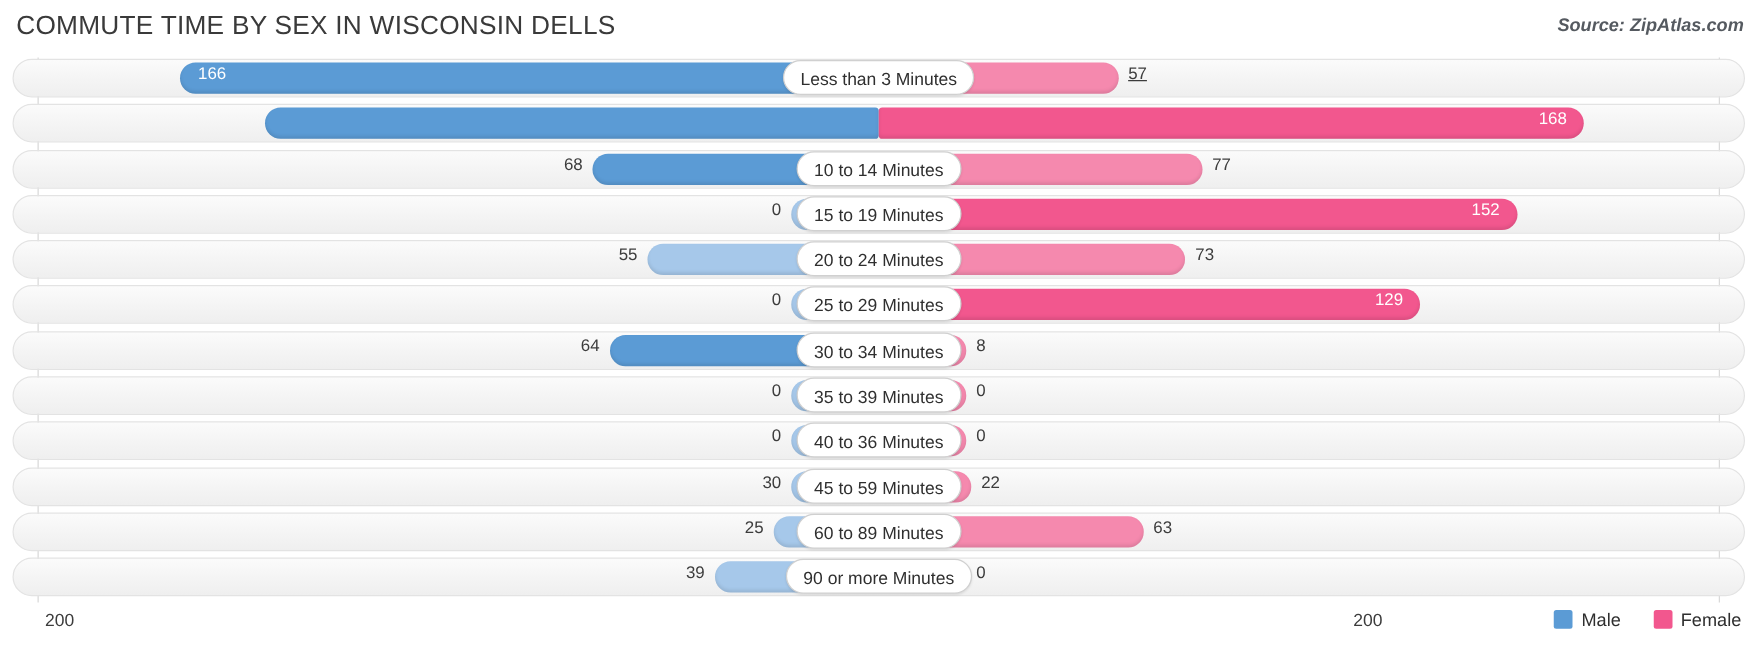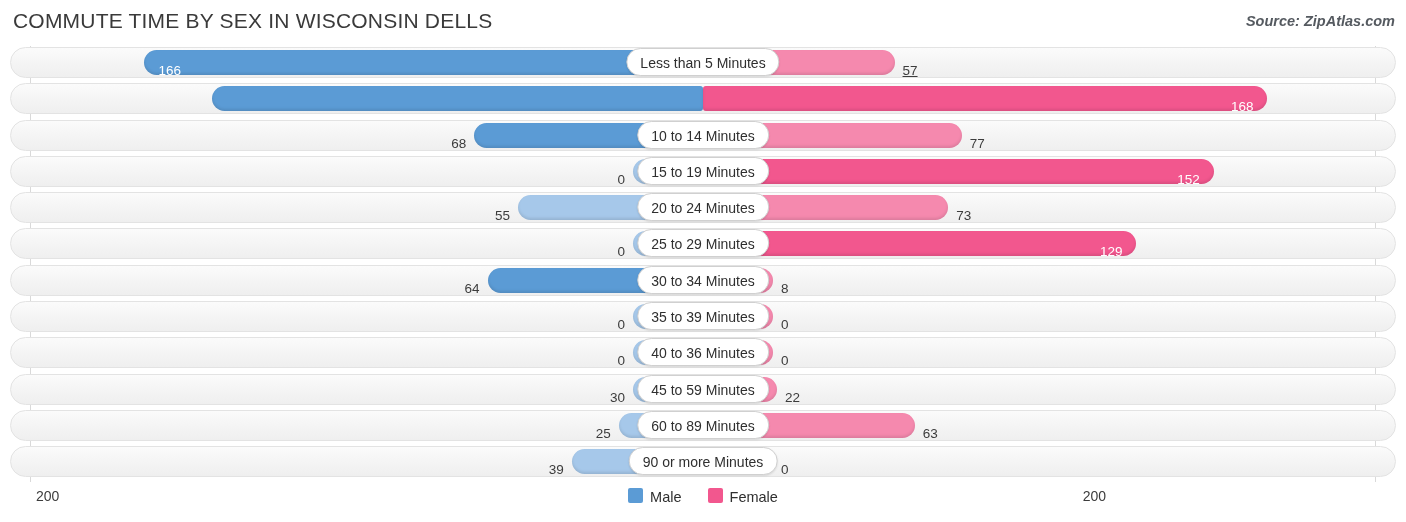--- a/index.html
+++ b/index.html
@@ -101,21 +101,21 @@
   }
   .bar.female {
     left: 703px;
     border-radius: 3px 13px 13px 3px;
     box-shadow: inset 0 -2px 3px rgba(0,0,0,0.10);
   }
 
   
   .val {
     position: absolute;
-    top: 12px;
+    top: 0;
     height: 19px;
     line-height: 25px;
     font-size: 13.5px;
     white-space: nowrap;
   }
   .val.outside { color: #3c3c3c; }
   .val.inside  { color: #ffffff; }
 
   .val.male-out   { text-align: right; }
   .val.female-out { text-align: left; }
@@ -155,21 +155,21 @@
     color: #3c3c3c;
   }
   .axis-label.left  { left: 36px; }
   .axis-label.right { right: 36px; }
 
   .legend {
     position: absolute;
     left: 0;
     top: 4px;
     width: 1406px;
-    text-align: center;
+    text-align: right;
     font-size: 0;
   }
   .legend-item {
     display: inline-block;
     margin: 0 13px;
     font-size: 14.5px;
     color: #2f2f2f;
     vertical-align: middle;
   }
   .legend-swatch {
@@ -194,21 +194,21 @@
   <div class="axis-line left"></div>
   <div class="axis-line right"></div>
 <div class="row">
       <div class="track"></div>
       <div class="bars">
         <div class="bar male" style="width: 558.59px; background: rgb(91, 155, 213);"></div>
         <div class="val inside male-out" style="right: auto; left: 158.41px; text-align: left;">166</div>
         <div class="bar female" style="width: 191.52px; background: rgb(245, 137, 174);"></div>
         <div class="val outside female-out" style="left: 902.52px; text-decoration: underline;">57</div>
       </div>
-      <div class="pill">Less than 5 Minutes</div>
+      <div class="pill">Less than 3 Minutes</div>
     </div>
     <div class="row">
       <div class="track"></div>
       <div class="bars">
         <div class="bar male" style="width: 491.29px; background: rgb(91, 155, 213);"></div>
         <div class="val inside male-out" style="right: auto; left: 225.71px; text-align: center; margin-top: 32px;">146</div>
         <div class="bar female" style="width: 564.48px; background: rgb(242, 87, 142);"></div>
         <div class="val inside female-out" style="left: auto; right: 152.52px; text-align: right;">168</div>
       </div>
     </div>

